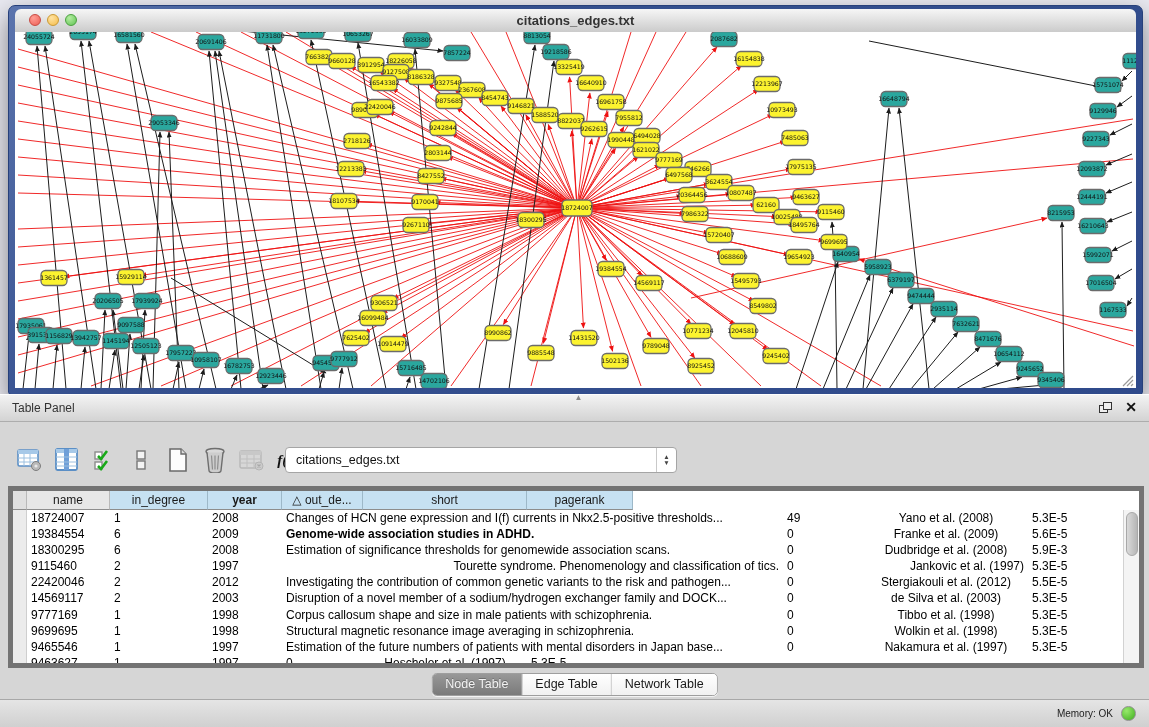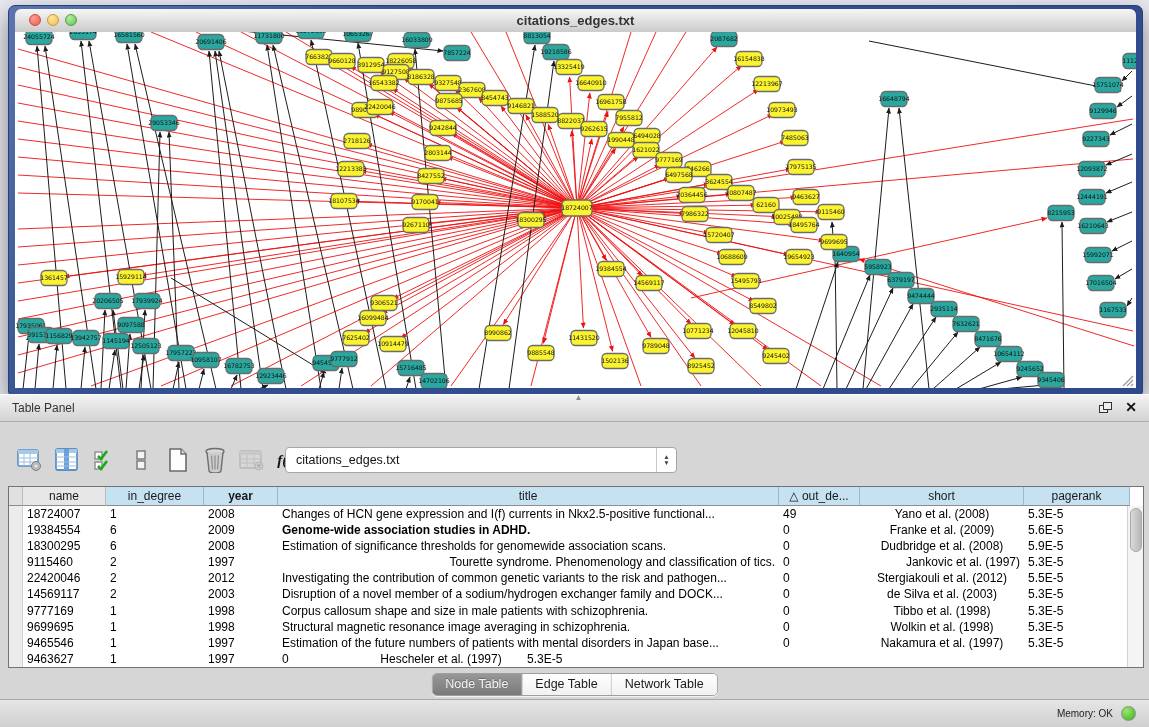--- a/index.html
+++ b/index.html
@@ -38,21 +38,21 @@
   .tbi{width:27px;height:27px;display:flex;align-items:center;justify-content:center}
   .fx{font-family:"Liberation Serif",serif;font-style:italic;font-size:15px;color:#111;font-weight:bold}
 
   .dropdown{position:absolute;left:285px;top:53px;width:392px;height:26px;box-sizing:border-box;
     background:#fff;border:1px solid #a5a5a5;border-radius:4px}
   .dd-text{position:absolute;left:10px;top:5px;font-size:12.5px;color:#111}
   .dd-step{position:absolute;right:0;top:0;bottom:0;width:19px;border-left:1px solid #c9c9c9;
     display:flex;flex-direction:column;align-items:center;justify-content:center;font-size:6.5px;color:#444;line-height:6px}
 
   .table{position:absolute;left:8px;top:92px;width:1136px;height:182px;background:#fff;
-    border:1px solid #737373;box-sizing:border-box;overflow:hidden}
+    border:5px solid #737373;box-sizing:border-box;overflow:hidden}
   .thead{display:flex;height:19px}
   .th{box-sizing:border-box;border-right:1px solid #9db8c8;border-bottom:1px solid #8d8d8d;
     background:#c6e1f2;font-size:12px;text-align:center;line-height:18px;color:#1a1a1a;
     overflow:hidden;white-space:nowrap;flex:none}
   .th.gray{background:#e7e7e7;border-right-color:#b9b9b9}
   .th.gutter{background:#e0e0e0;border-right-color:#b9b9b9}
   .trow{display:flex;height:16.1px;font-size:12px;line-height:16px;color:#000}
   .td{box-sizing:border-box;padding:0 4px;overflow:hidden;white-space:nowrap;flex:none}
   .td.gutter{background:#ececec;border-right:1px solid #cfcfcf;padding:0}
   .vscroll{position:absolute;right:0;top:19px;bottom:0;width:15px;background:#f4f4f4;border-left:1px solid #d2d2d2}
@@ -856,32 +856,31 @@
         <span>▼</span>
       </span>
   </div>
 
   <div class="table">
     <div class="thead" id="thead">
         <div class="th gutter" style="width: 14px;"></div>
         <div class="th gray" style="width: 83px;">name</div>
         <div class="th" style="width: 98px;">in_degree</div>
         <div class="th" style="width: 74px; font-weight: bold;">year</div>
-        <div class="th" style="width: 501px;">title</div>
         <div class="th" style="width: 81px;">△ out_de...</div>
         <div class="th" style="width: 164px;">short</div>
         <div class="th" style="width: 106px;">pagerank</div>
       </div>
     <div id="tbody">
         <div class="trow">
           <div class="td gutter" style="width: 14px; text-align: center;"></div>
           <div class="td" style="width: 83px; text-align: left;">18724007</div>
           <div class="td" style="width: 98px; text-align: left;">1</div>
           <div class="td" style="width: 74px; text-align: left;">2008</div>
-          <div class="td" style="width: 501px; text-align: left;">Changes of HCN gene expression and I(f) currents in Nkx2.5-positive functional...</div>
+          <div class="td" style="width: 501px; text-align: left;">Changes of HCN gene expression and I(f) currents in Nkx2.5-positive thresholds...</div>
           <div class="td" style="width: 81px; text-align: left;">49</div>
           <div class="td" style="width: 164px; text-align: center;">Yano et al. (2008)</div>
           <div class="td" style="width: 106px; text-align: left;">5.3E-5</div>
         </div>
         <div class="trow">
           <div class="td gutter" style="width: 14px; text-align: center;"></div>
           <div class="td" style="width: 83px; text-align: left;">19384554</div>
           <div class="td" style="width: 98px; text-align: left;">6</div>
           <div class="td" style="width: 74px; text-align: left;">2009</div>
           <div class="td" style="width: 501px; text-align: left; font-weight: bold;">Genome-wide association studies in ADHD.</div>
@@ -890,21 +889,21 @@
           <div class="td" style="width: 106px; text-align: left;">5.6E-5</div>
         </div>
         <div class="trow">
           <div class="td gutter" style="width: 14px; text-align: center;"></div>
           <div class="td" style="width: 83px; text-align: left;">18300295</div>
           <div class="td" style="width: 98px; text-align: left;">6</div>
           <div class="td" style="width: 74px; text-align: left;">2008</div>
           <div class="td" style="width: 501px; text-align: left;">Estimation of significance thresholds for genomewide association scans.</div>
           <div class="td" style="width: 81px; text-align: left;">0</div>
           <div class="td" style="width: 164px; text-align: center;">Dudbridge et al. (2008)</div>
-          <div class="td" style="width: 106px; text-align: left;">5.9E-5</div>
+          <div class="td" style="width: 106px; text-align: left;">5.9E-3</div>
         </div>
         <div class="trow">
           <div class="td gutter" style="width: 14px; text-align: center;"></div>
           <div class="td" style="width: 83px; text-align: left;">9115460</div>
           <div class="td" style="width: 98px; text-align: left;">2</div>
           <div class="td" style="width: 74px; text-align: left;">1997</div>
           <div class="td" style="width: 501px; text-align: right;">Tourette syndrome. Phenomenology and classification of tics.</div>
           <div class="td" style="width: 81px; text-align: left;">0</div>
           <div class="td" style="width: 164px; text-align: right;">Jankovic et al. (1997)</div>
           <div class="td" style="width: 106px; text-align: left;">5.3E-5</div>

